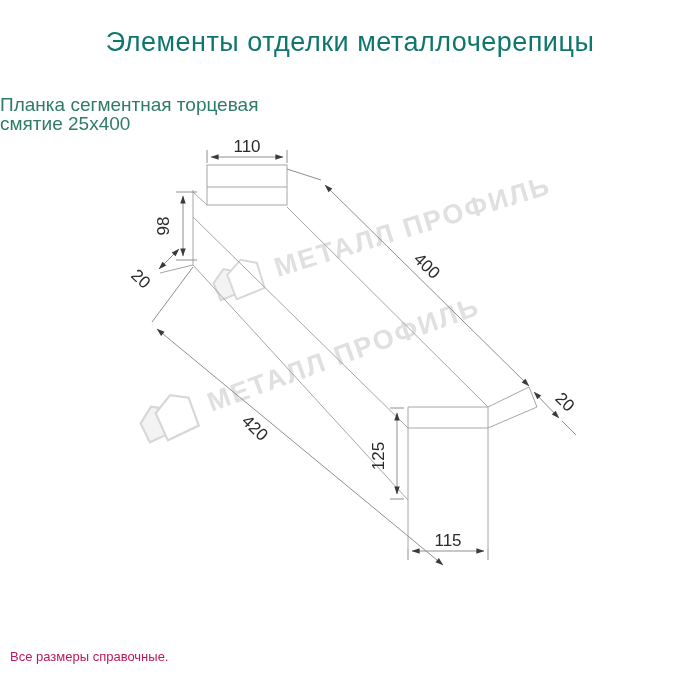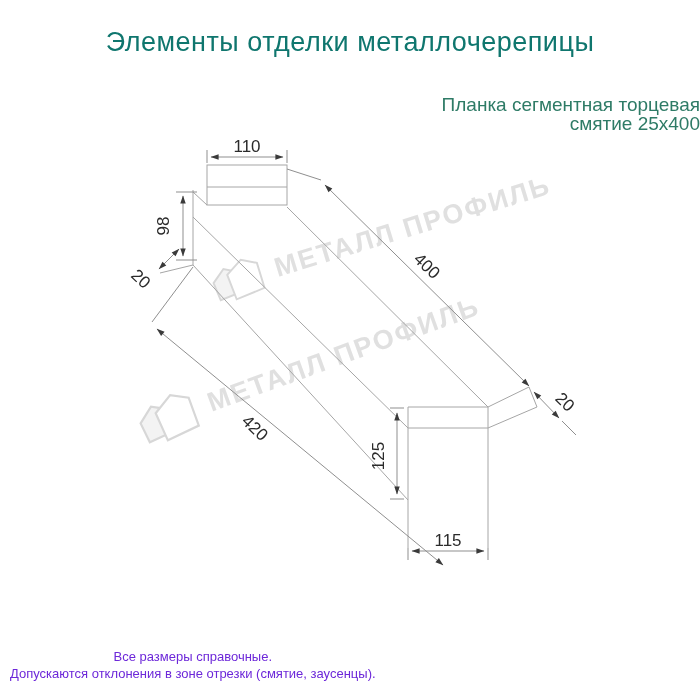--- a/index.html
+++ b/index.html
@@ -1,29 +1,29 @@
 <!DOCTYPE html>
 <html><head>
 <meta charset="utf-8">
 <style>
   html,body{margin:0;padding:0;background:#fff;}
   .canvas{position:relative;width:700px;height:700px;background:#ffffff;overflow:hidden;
           font-family:"Liberation Sans", sans-serif;}
   .title{position:absolute;top:27px;left:0;width:100%;text-align:center;
          font-size:27px;font-weight:400;color:#0f766e;letter-spacing:0.5px;}
-  .subtitle{position:absolute;top:95px;left:0;width:100%;text-align:right;
+  .subtitle{position:absolute;top:95px;left:0;width:100%;text-align:left;
             font-size:19px;line-height:19px;color:#2e7b66;}
   .watermark{position:absolute;display:flex;align-items:center;gap:9px;z-index:1;
              transform-origin:0 50%;}
   .watermark .wm-text{font-size:27px;font-weight:bold;letter-spacing:2px;color:#e0e0e0;
                       white-space:nowrap;}
   .drawing-layer{position:absolute;left:0;top:0;z-index:2;}
   .dim-label{fill:#2b2b2b;font-size:17px;font-family:"Liberation Sans",sans-serif;}
   .footer{position:absolute;left:10px;top:648px;font-size:13px;line-height:17px;
-          color:#6d28d9;z-index:3;text-align:center;}
+          color:#be185d;z-index:3;}
 </style>
 </head>
 <body>
 
 <div class="canvas">
 
   <div class="title">Элементы отделки металлочерепицы</div>
 
   <div class="subtitle">
     <div>Планка сегментная торцевая</div>
@@ -112,16 +112,15 @@
       <text class="dim-label" x="423" y="270" text-anchor="middle" transform="rotate(44 423 270)">400</text>
       <text class="dim-label" x="561" y="406" text-anchor="middle" transform="rotate(44 561 406)">20</text>
       <text class="dim-label" x="251" y="432" text-anchor="middle" transform="rotate(44 251 432)">420</text>
       <text class="dim-label" x="384" y="456" text-anchor="middle" transform="rotate(-90 384 456)">125</text>
       <text class="dim-label" x="448" y="546" text-anchor="middle">115</text>
     </g>
   </svg>
 
   <div class="footer">
     <div>Все размеры справочные.</div>
-    <div>Допускаются отклонения в зоне отрезки (смятие, заусенцы).</div>
   </div>
 
 </div>
 
 </body></html>

